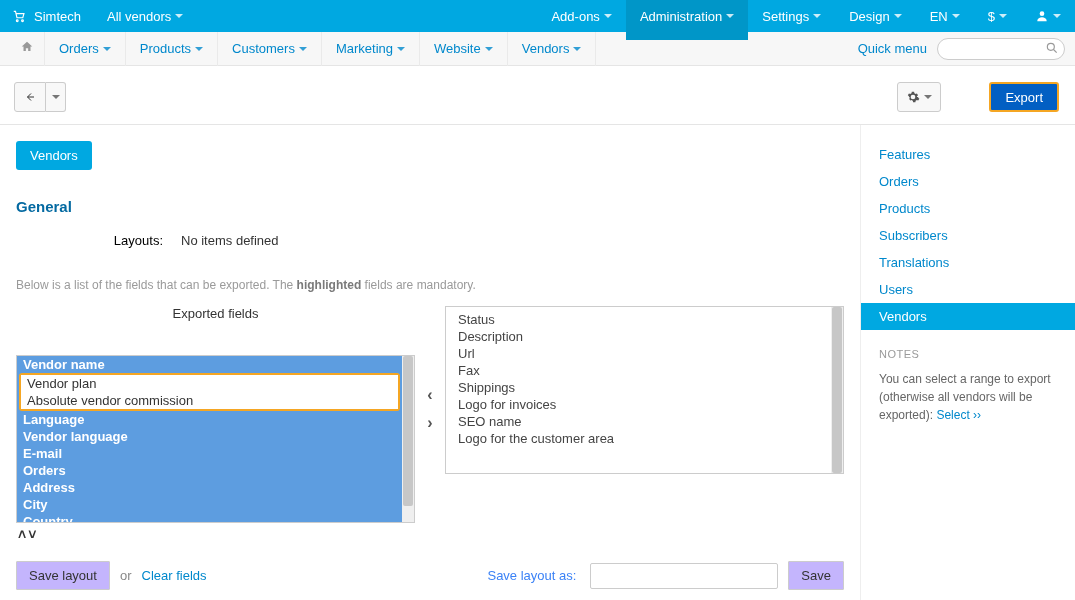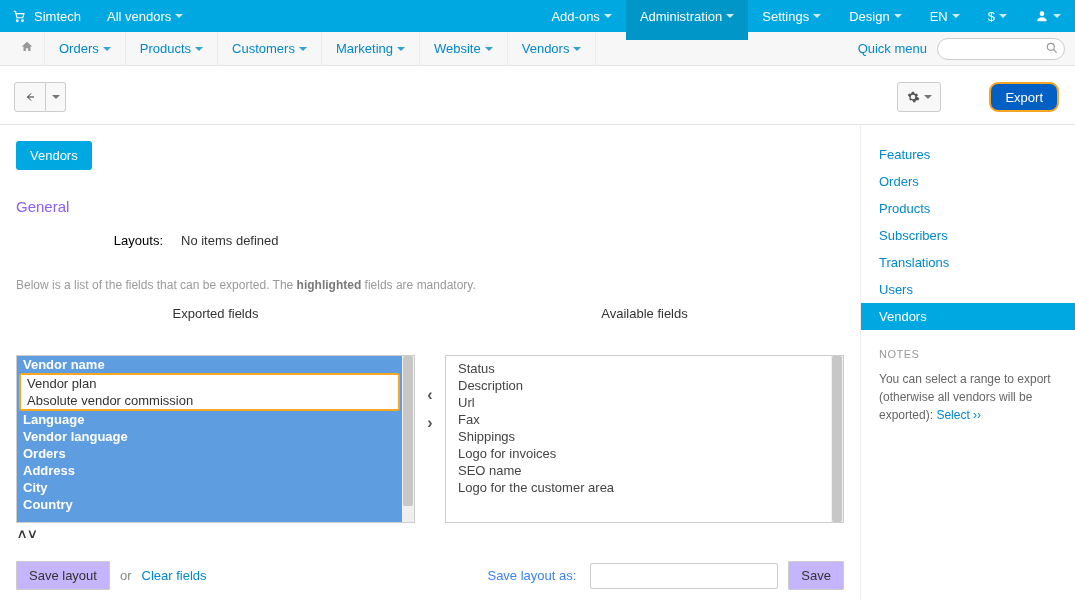--- a/index.html
+++ b/index.html
@@ -28,33 +28,33 @@
 .subnav .search .sicon { position: absolute; right: 6px; top: 3px; color: #aaa; }
 
 
 .pageheader { display: flex; align-items: center; padding: 16px 16px 12px 14px; }
 .backgrp { display: flex; margin-right: 18px; }
 .backbtn { border: 1px solid #ccc; background: #f8f8f8; width: 32px; height: 30px; display: flex; align-items: center; justify-content: center; border-radius: 3px 0 0 3px; cursor: pointer; }
 .backdd { border: 1px solid #ccc; border-left: none; background: #f8f8f8; width: 20px; height: 30px; display: flex; align-items: center; justify-content: center; border-radius: 0 3px 3px 0; cursor: pointer; }
 .pageheader h1 { font-size: 22px; font-weight: bold; color: #333; }
 .pageheader .sp { flex: 1; }
 .gearbtn { border: 1px solid #ccc; background: #f8f8f8; height: 30px; padding: 0 8px; display: flex; align-items: center; gap: 4px; border-radius: 3px; cursor: pointer; margin-right: 8px; }
-.exportbtn { background: #025fc3; color: #fff; border: 2px solid #f5a623; height: 30px; padding: 0 14px; border-radius: 9px; cursor: pointer; font-size: 13px; display: flex; align-items: center; margin-left: 40px; }
+.exportbtn { background: #025fc3; color: #fff; border: 2px solid #f5a623; height: 30px; padding: 0 14px; border-radius: 3px; cursor: pointer; font-size: 13px; display: flex; align-items: center; margin-left: 40px; }
 
 .divider { border-top: 1px solid #e5e5e5; margin: 0 0 0 0; }
 
 
 .main { display: flex; }
 .content { flex: 1; padding: 16px 16px 20px 16px; }
 .sidebar { width: 215px; padding-top: 16px; border-left: 1px solid #eee; min-height: 470px; }
 
 .tabbar { margin-bottom: 28px; }
 .tab { display: inline-block; background: #00a8e1; color: #fff; padding: 7px 14px; border-radius: 3px; cursor: pointer; }
 
-h3.section { font-size: 15px; font-weight: normal; color: #8b5cf6; margin-bottom: 18px; }
+h3.section { font-size: 15px; font-weight: bold; color: #0369a1; margin-bottom: 18px; }
 .layoutrow { display: flex; align-items: center; margin-bottom: 30px; }
 .layoutrow .lbl { width: 165px; text-align: right; padding-right: 18px; color: #000000; }
 .layoutrow .val { color: #333; }
 
 .hint { color: #9a9a9a; font-size: 12px; margin-bottom: 14px; }
 .hint b { color: #7a7a7a; font-weight: bold; }
 
 .fieldcols { display: flex; align-items: flex-start; }
 .fcol { flex: 1; }
 .fcol h4 { text-align: center; font-weight: normal; color: #333; font-size: 13px; margin-bottom: 34px; }
@@ -232,39 +232,39 @@
         <h4>Exported fields</h4>
         <div class="listbox exported">
           <div class="inner" id="exported-inner">
               <div class="lrow">Vendor name</div>
               <div class="boxgroup">
                 <div class="lrow boxed">Vendor plan</div>
                 <div class="lrow boxed">Absolute vendor commission</div>
               </div>
               <div class="lrow">Language</div>
               <div class="lrow">Vendor language</div>
+              <div class="lrow">E-mail</div>
               <div class="lrow">Orders</div>
               <div class="lrow">Address</div>
               <div class="lrow">City</div>
               <div class="lrow">Country</div>
             </div>
           <div class="scrollbar">
               <div class="thumb" style="top:0;height:150px"></div>
             </div>
         </div>
         <div class="updown">
           <span>˄</span><span>˅</span>
         </div>
       </div>
       <div class="arrowcol">
         <span>‹</span>
         <span>›</span>
       </div>
       <div class="fcol">
-        <h4>Available fields</h4>
         <div class="listbox available">
           <div class="inner" id="available-inner" style="padding:4px 6px">
               <div class="lrow">Status</div>
               <div class="lrow">Description</div>
               <div class="lrow">Url</div>
               <div class="lrow">Fax</div>
               <div class="lrow">Shippings</div>
               <div class="lrow">Logo for invoices</div>
               <div class="lrow">SEO name</div>
               <div class="lrow">Logo for the customer area</div>

